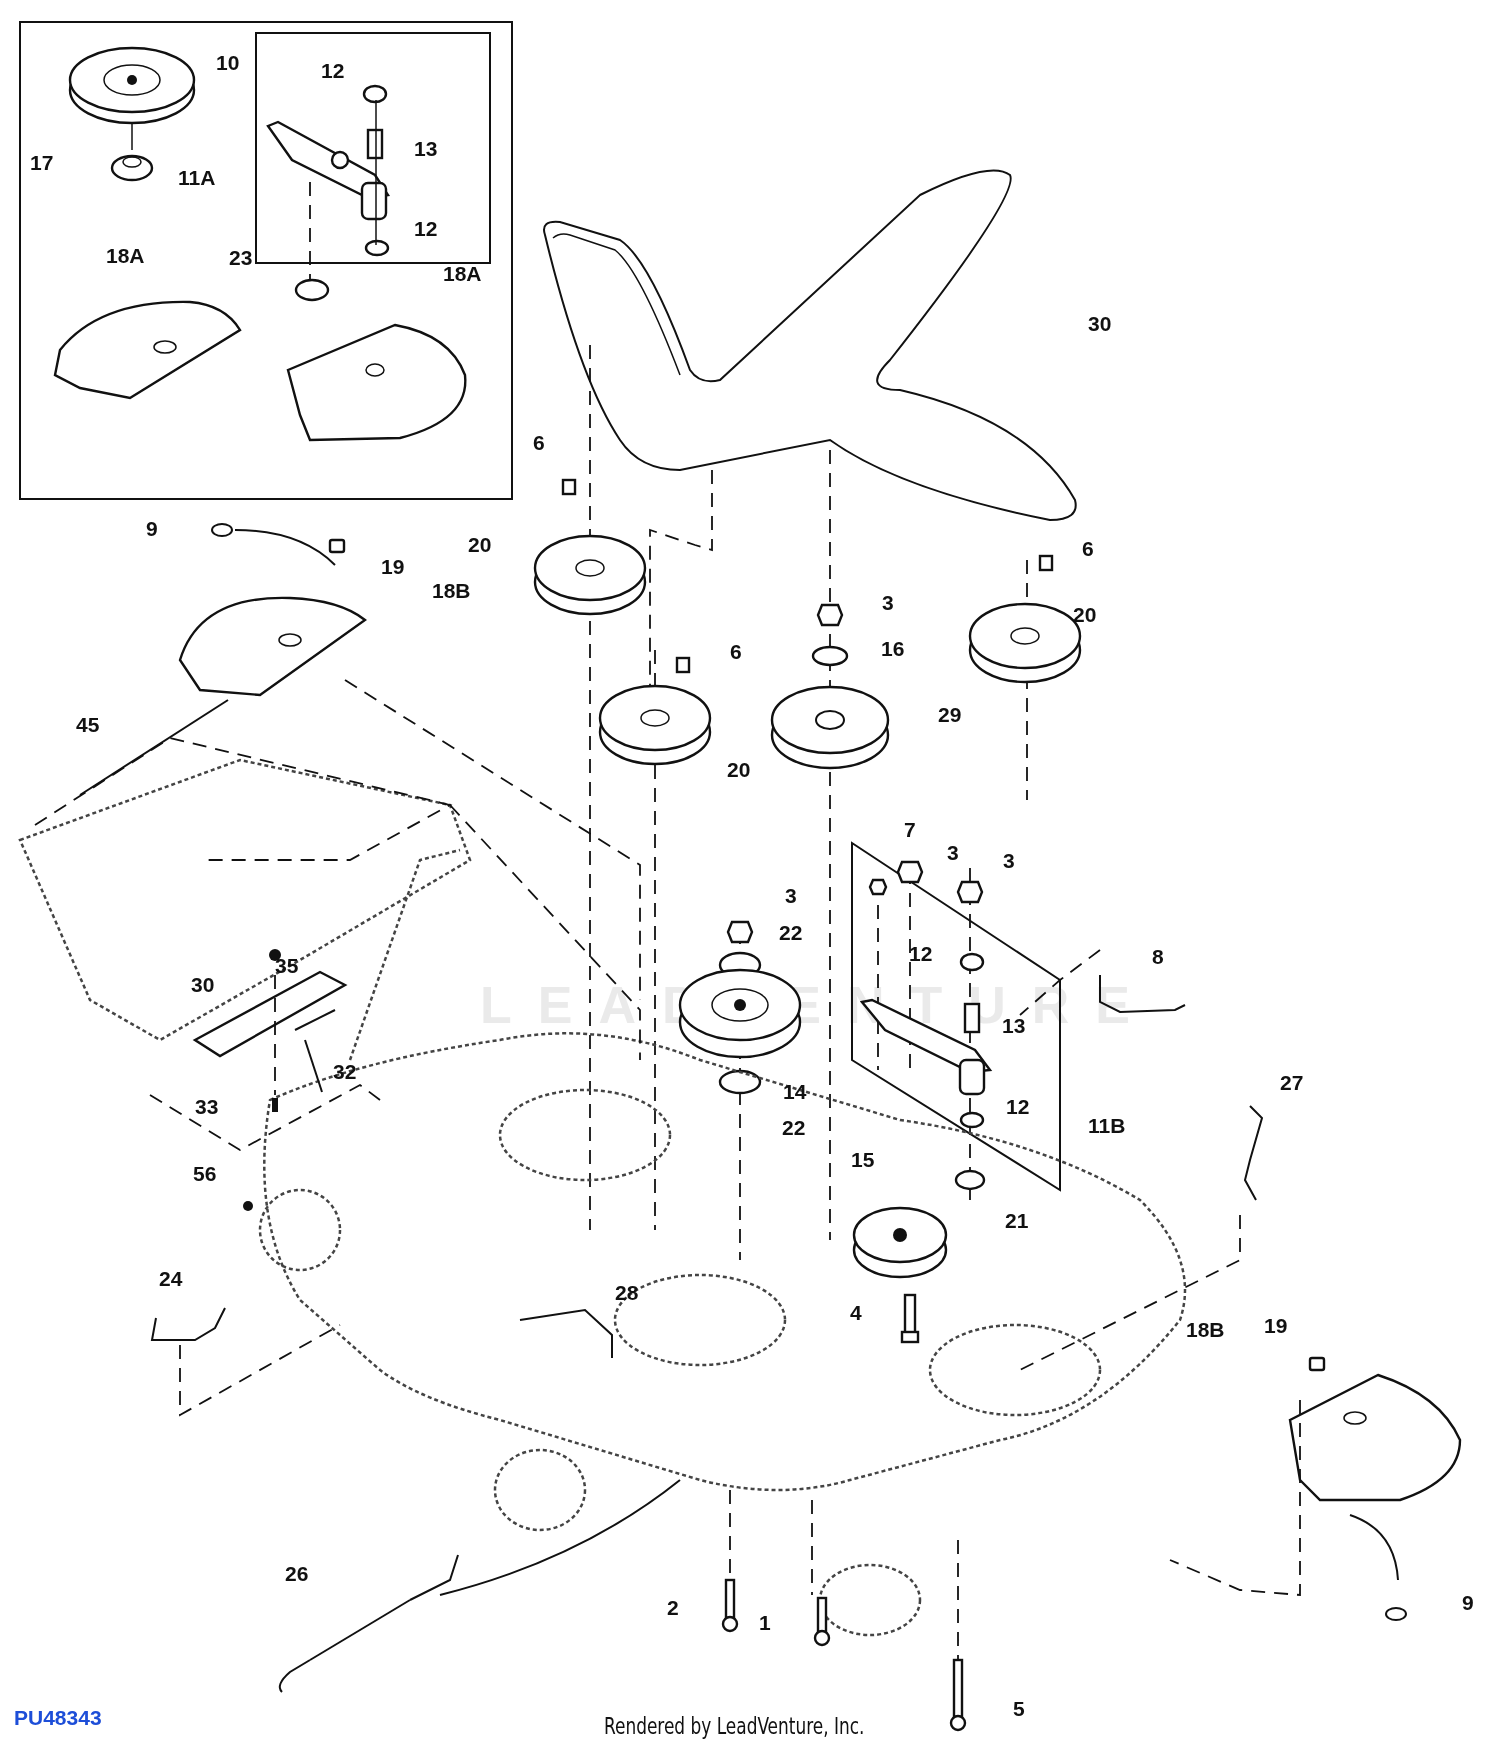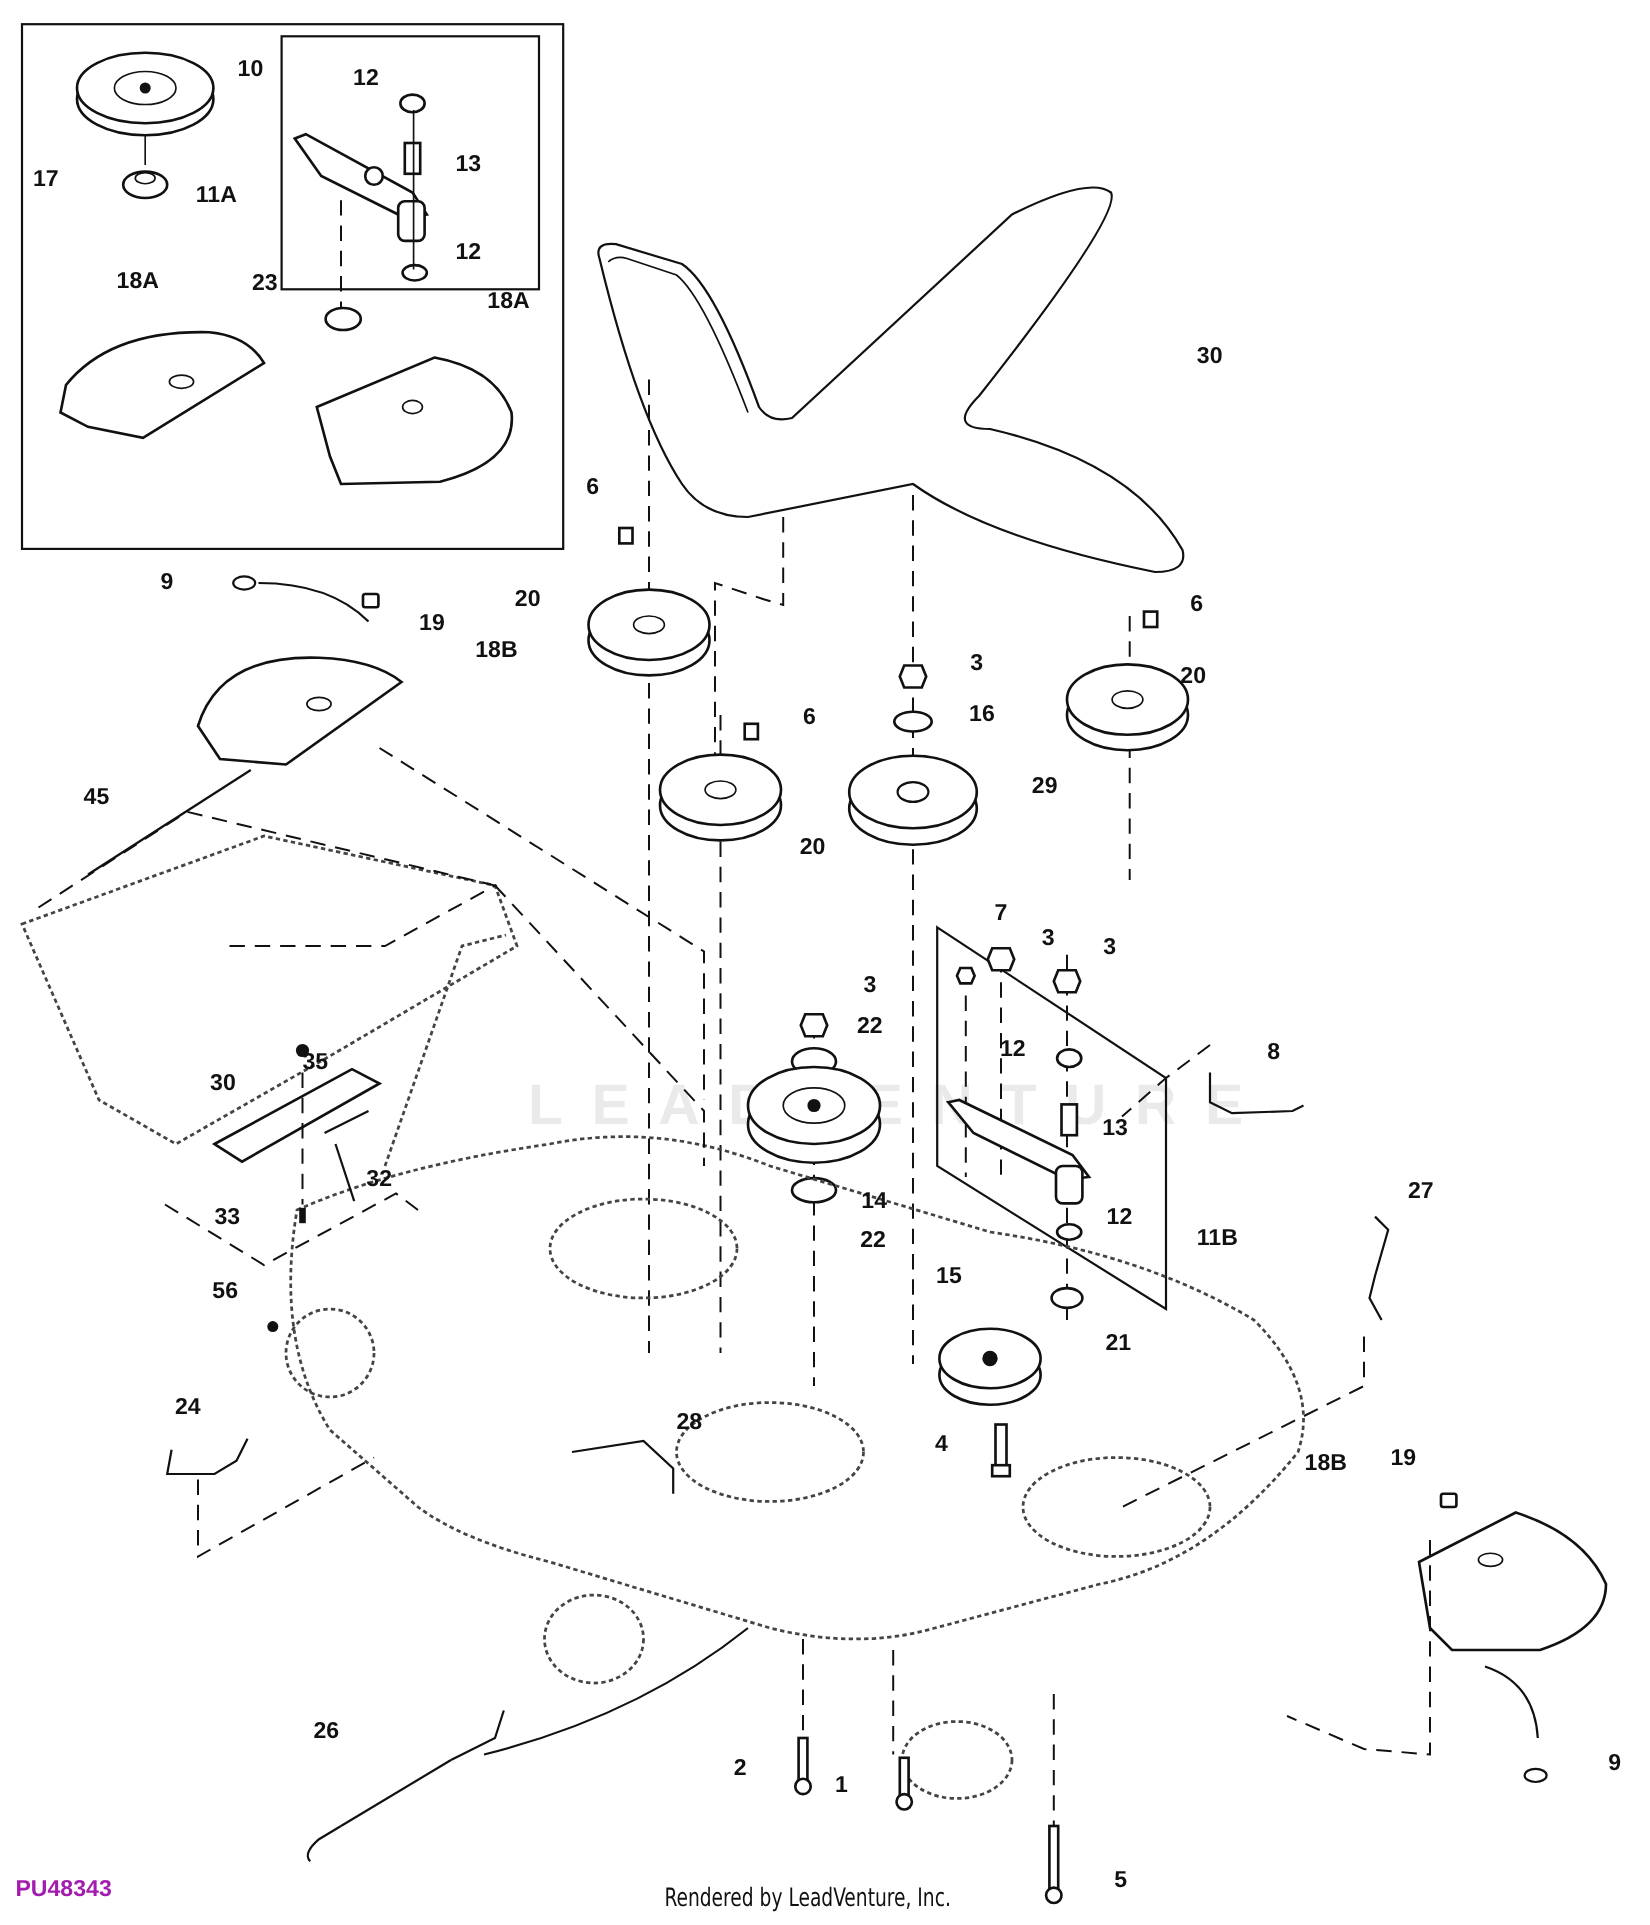--- a/index.html
+++ b/index.html
@@ -1,21 +1,21 @@
 <!DOCTYPE html>
 <html><head>
 <meta charset="utf-8">
 <style>
   html, body { margin:0; padding:0; background:#ffffff; }
   #canvas { position:relative; width:1500px; height:1750px; background:#ffffff; overflow:hidden;
             font-family:"Liberation Sans", sans-serif; }
   svg#art { position:absolute; left:0; top:0; width:1500px; height:1750px; }
   .callout { position:absolute; font-family:"Liberation Sans", sans-serif; font-weight:bold;
              font-size:21px; color:#111; line-height:1; white-space:nowrap; cursor:pointer; }
-  .diagram-id { position:absolute; left:14px; top:1706px; font-weight:bold; font-size:21px; color:#a21caf;
+  .diagram-id { position:absolute; left:14px; top:1706px; font-weight:bold; font-size:21px; color:#1d4ed8;
                 font-family:"Liberation Sans", sans-serif; }
   .credit { position:absolute; left:604px; top:1713px; font-size:23px; color:#111;
             font-family:"DejaVu Sans Condensed","DejaVu Sans", sans-serif; transform:scaleX(0.82);
             transform-origin:left top; }
   .watermark { position:absolute; left:480px; top:975px; font-size:52px; letter-spacing:26px;
                color:rgba(180,180,180,0.28); font-family:"Liberation Sans", sans-serif; font-weight:bold; }
   .ln { stroke:#111; stroke-width:2; fill:none; }
   .ln-thin { stroke:#111; stroke-width:1.5; fill:none; }
   .dash { stroke:#111; stroke-width:1.8; fill:none; stroke-dasharray:14 9; }
   .ghost { stroke:#444; stroke-width:2.5; fill:none; stroke-dasharray:4 3; }

